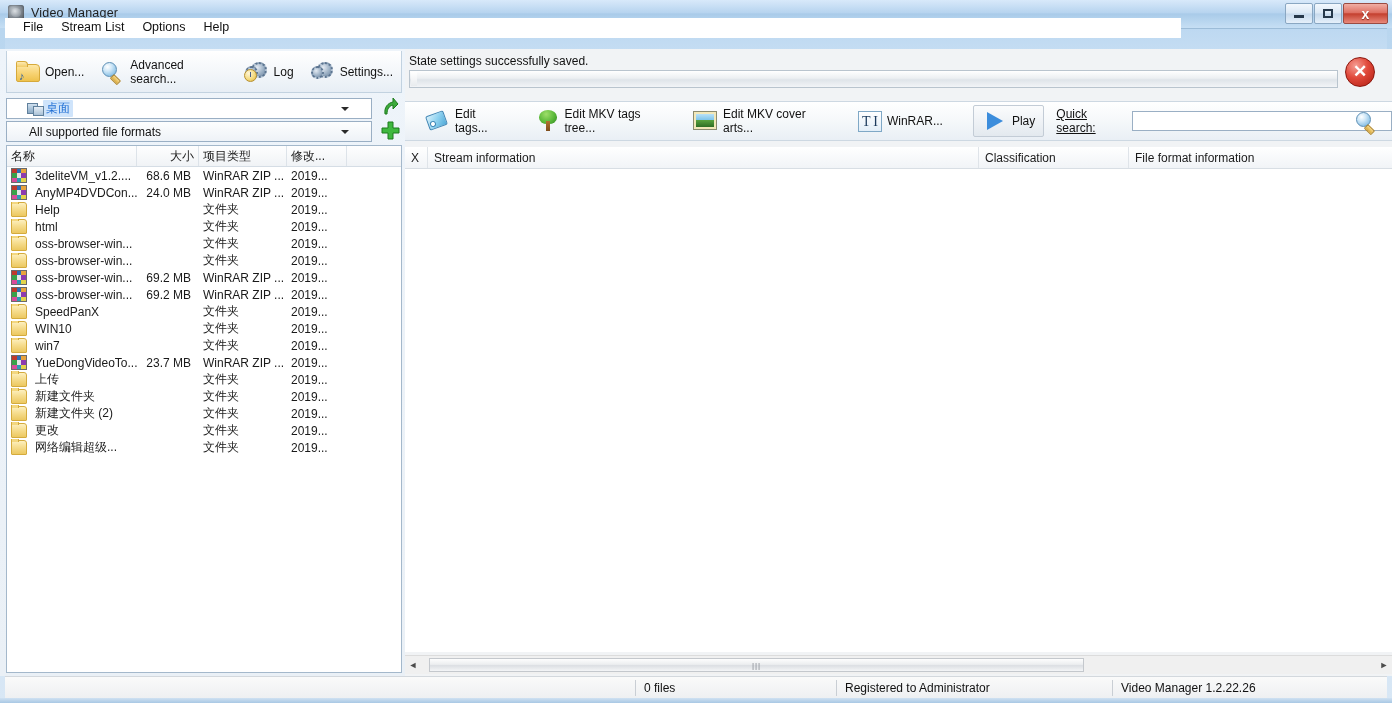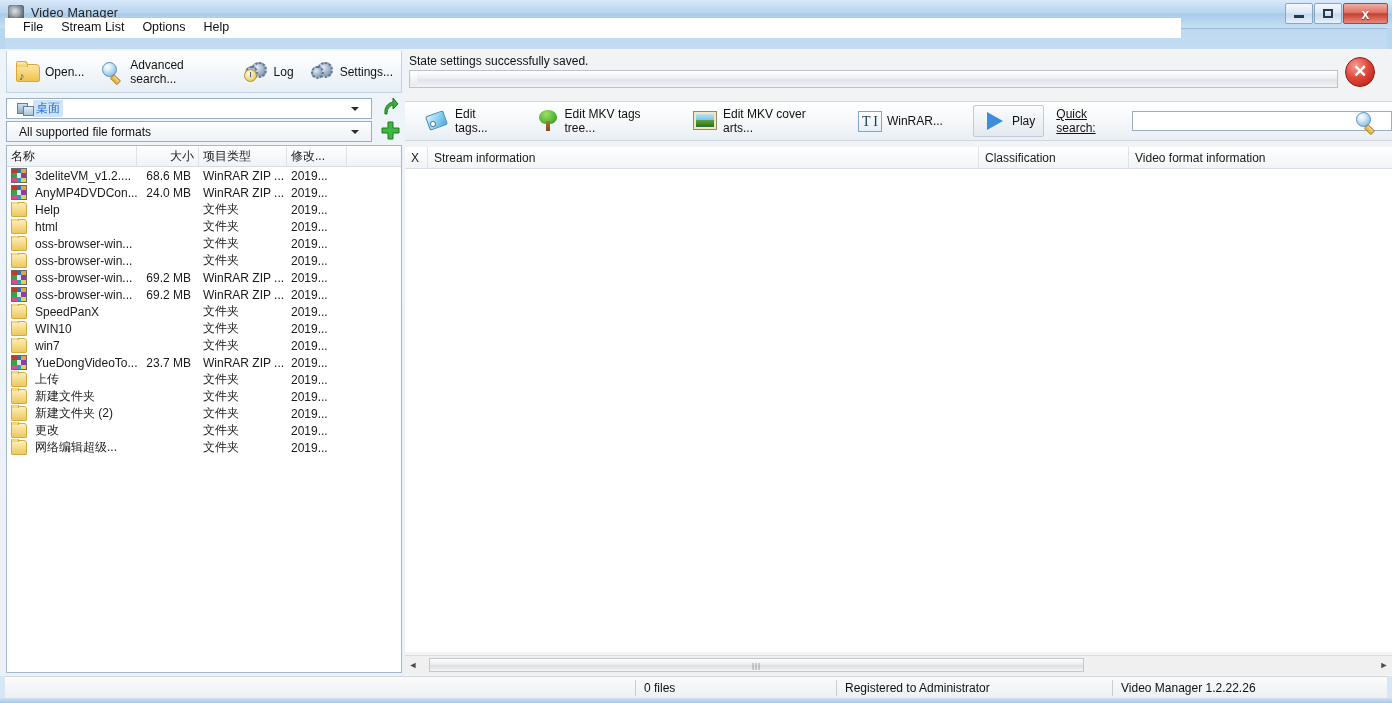--- a/index.html
+++ b/index.html
@@ -112,21 +112,21 @@
     position: absolute; left: 0px; top: 9px; width: 13px; height: 13px; border-radius: 50%;
     background: radial-gradient(circle at 35% 30%, #fff6d8 0%, #f3d87a 60%, #d9ae36 100%);
     border: 1px solid #b7902e; box-sizing: border-box; z-index: 4;
   }
   .ico-clock::after { content: ""; position: absolute; left: 5px; top: 2px; width: 1px; height: 5px; background: #4a5f86; }
   
   .combo-row { position: absolute; left: 6px; width: 396px; height: 21px; }
   .combo {
     position: absolute; left: 0; top: 0; width: 366px; height: 21px;
     border: 1px solid #9aafc4; background: #ffffff;
-    box-sizing: border-box; display: flex; align-items: center; padding: 0 8px;
+    box-sizing: border-box; display: flex; align-items: center; padding: 0 18px;
   }
   .combo.filter { background: linear-gradient(to bottom, #fdfefe 0%, #eef2f7 100%); }
   .combo .combo-text { flex: 1; font-size: 12px; color: #111; padding-left: 4px; white-space: nowrap; overflow: hidden; }
   .combo .combo-text.highlight { color: #1f6ed4; background: #cfe4fb; padding: 0 3px; border-radius: 1px; flex: none; }
   .combo-arrow {
     width: 16px; height: 19px; display: flex; align-items: center; justify-content: center;
   }
   .combo-arrow::after {
     content: ""; width: 0; height: 0;
     border-left: 4px solid transparent; border-right: 4px solid transparent; border-top: 4px solid #2a2a2a;
@@ -637,21 +637,21 @@
     <span class="qs-label">Quick search:</span>
     <input class="qs-input" type="text" value="" style="">
     <span class="qs-magnifier ico ico-magnifier"></span>
   </div>
 
   <div class="rightgrid">
     <div class="rg-header">
       <div class="rg-col-x">X</div>
       <div class="rg-col-stream">Stream information</div>
       <div class="rg-col-class">Classification</div>
-      <div class="rg-col-fmt">Video format information</div>
+      <div class="rg-col-fmt">File format information</div>
     </div>
     <div id="stream-rows"></div>
   </div>
 
   <div class="hscroll">
     <div class="hs-arrow">◄</div>
     <div class="hs-track">
       <div class="hs-thumb">|||</div>
     </div>
     <div class="hs-arrow">►</div>

